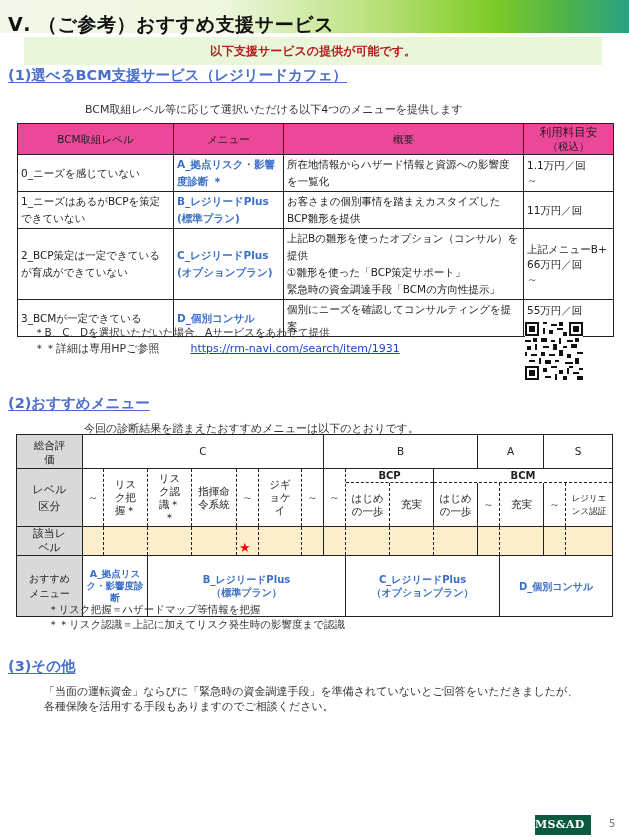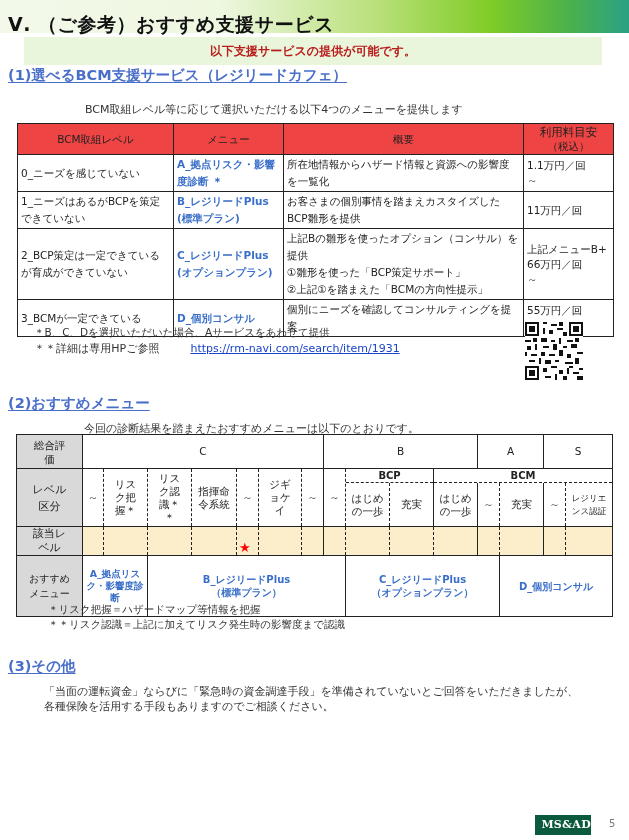--- a/index.html
+++ b/index.html
@@ -21,21 +21,21 @@
   .section-heading {
     position: absolute; left: 8px; font-size: 14.5px; font-weight: bold; color: #4a6fc9;
     text-decoration: underline; text-underline-offset: 2px; white-space: nowrap;
   }
   .plain-line { position: absolute; font-size: 11px; color: #333; white-space: nowrap; }
 
   
   table { border-collapse: collapse; position: absolute; table-layout: fixed; }
   .t1 { left: 17px; top: 123px; width: 596px; font-size: 10.5px; }
   .t1 th, .t1 td { border: 1px solid #222; padding: 1px 3px; vertical-align: middle; }
-  .t1 th { background: #ef4444; font-weight: normal; text-align: center; height: 30px; line-height: 14px; }
+  .t1 th { background: #ec4899; font-weight: normal; text-align: center; height: 30px; line-height: 14px; }
   .t1 td { line-height: 17px; }
   .t1 td.menu { color: #3a6fc9; font-weight: bold; }
   .t1 td.price { text-align: left; line-height: 15px; }
 
   .qr { position: absolute; left: 525px; top: 322px; width: 58px; height: 58px; }
 
   .link { color: #1a44c8; text-decoration: underline; }
 
   
   .t2 { left: 16px; top: 434px; width: 596px; font-size: 10.5px; }
@@ -47,21 +47,21 @@
   .t2 tr.hit td.cell { background: #fdeecb; }
   .t2 td.menu { color: #3a6fc9; font-weight: bold; font-size: 10px; line-height: 13px; }
   .t2 .sub-head { font-weight: bold; font-size: 10px; border-bottom: 1px dashed #222; height: 14px; line-height: 14px; }
   .small { font-size: 8.5px; }
   .star { color: #ff0000; font-size: 13px; line-height: 13px; display: inline-block; text-align: left; width: 100%; padding-left: 2px; }
 
   .body-text { position: absolute; left: 44px; top: 685px; width: 540px; font-size: 11px; line-height: 14.5px; color: #333; }
   .logo {
     position: absolute; left: 535px; top: 815px; width: 56px; height: 20px; background: #0c5a3e;
     color: #fff; font-family: "DejaVu Serif", "Liberation Serif", serif; font-weight: bold; font-size: 11px;
-    text-align: right; line-height: 20px; letter-spacing: 0.3px;
+    text-align: left; line-height: 20px; letter-spacing: 0.3px;
   }
   .page-num { position: absolute; left: 609px; top: 818px; font-size: 10px; color: #777; }
 </style>
 </head>
 <body>
 
 <div class="title-bar">
   <div class="title-text">Ⅴ. （ご参考）おすすめ支援サービス</div>
 </div>
 <div class="notice-box">以下支援サービスの提供が可能です。</div>
@@ -102,21 +102,21 @@
     <td class="price">
       <div>11万円／回</div>
     </td>
   </tr>
   <tr style="height:68px;">
     <td>2_BCP策定は一定できているが育成ができていない</td>
     <td class="menu">C_レジリードPlus (オプションプラン)</td>
     <td>
       <div>上記Bの雛形を使ったオプション（コンサル）を提供</div>
       <div>①雛形を使った「BCP策定サポート」</div>
-      <div>②上記①を踏まえた「BCMの方向性提示」</div>
+      <div>緊急時の資金調達手段「BCMの方向性提示」</div>
     </td>
     <td class="price">
       <div>上記メニューB+</div>
       <div>66万円／回</div>
       <div>～</div>
     </td>
   </tr>
   <tr style="height:31px;">
     <td>3_BCMが一定できている</td>
     <td class="menu">D_個別コンサル</td>

